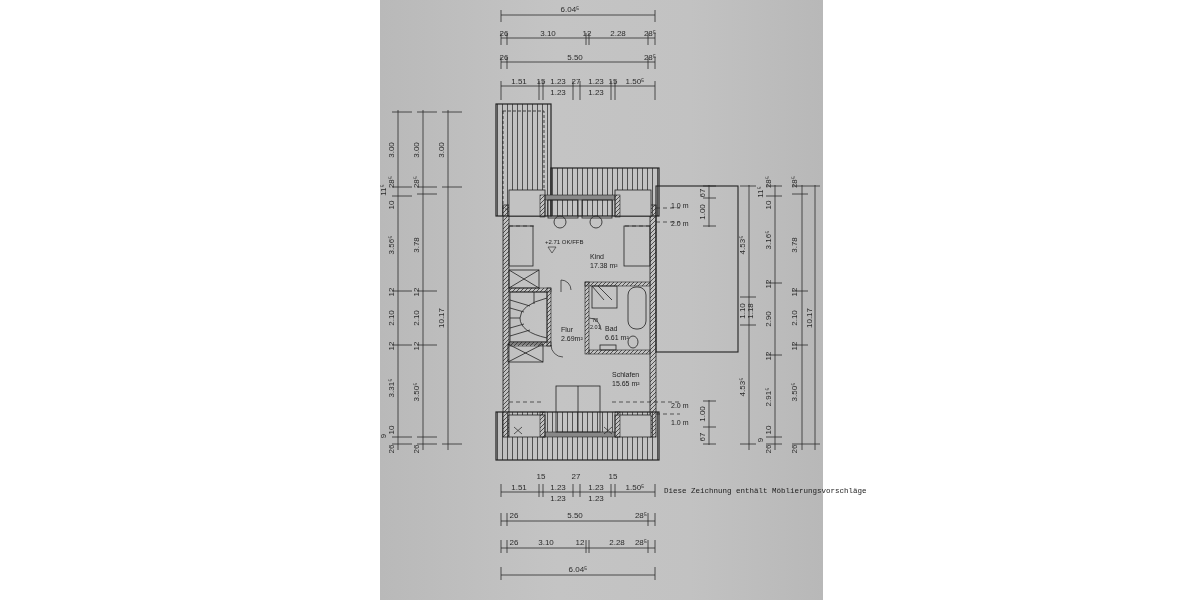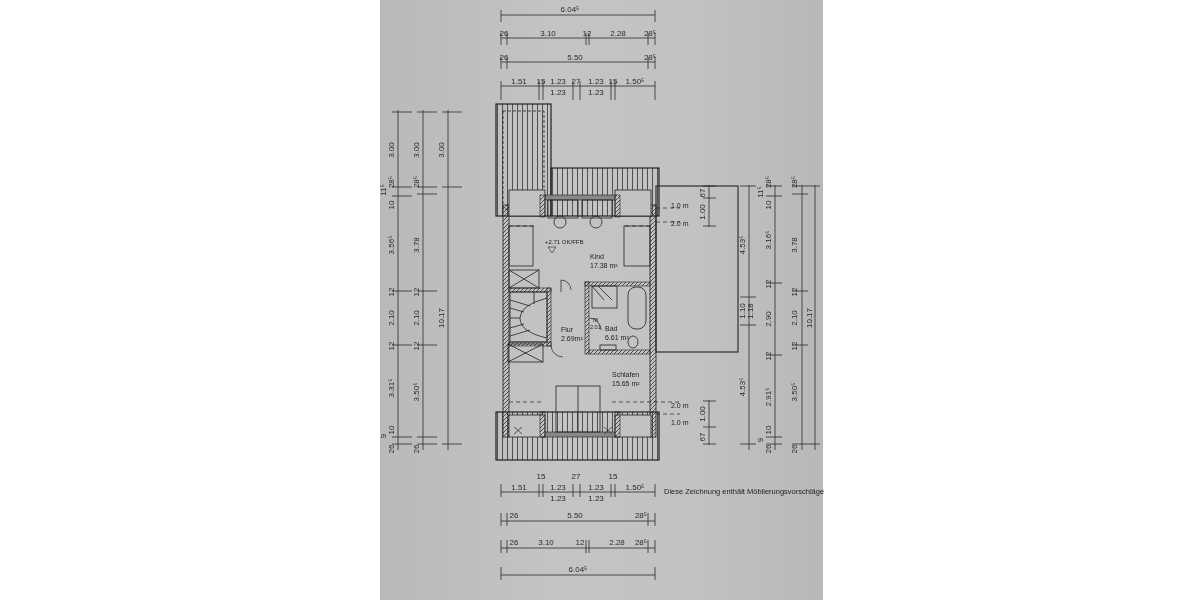--- a/index.html
+++ b/index.html
@@ -1,21 +1,21 @@
 <!DOCTYPE html>
 <html><head>
 <meta charset="utf-8">
 <style>
   html,body{margin:0;padding:0;}
   body{width:1200px;height:600px;background:#ffffff;position:relative;overflow:hidden;font-family:"Liberation Sans",sans-serif;}
   #paper{position:absolute;left:380px;top:0;width:443px;height:600px;background:linear-gradient(90deg,#b9b9b9 0%,#c4c4c4 40%,#c2c2c2 70%,#b8b8b8 100%);}
   #plan{position:absolute;left:0;top:0;}
   .dim{font-family:"Liberation Sans",sans-serif;font-size:8px;fill:#2b2b2b;}
   .lbl{font-family:"Liberation Sans",sans-serif;font-size:7px;fill:#222;}
-  #note{position:absolute;left:664px;top:487px;font-size:7.5px;color:#222;white-space:nowrap;}
+  #note{position:absolute;left:664px;top:487px;font-size:7.5px;color:#222;white-space:nowrap;font-family:Liberation Mono, monospace;}
 </style>
 </head>
 <body>
 
 <div id="paper"></div>
 
 <svg id="plan" width="1200" height="600" viewBox="0 0 1200 600">
   <defs>
     <pattern id="hatch" width="4" height="4" patternUnits="userSpaceOnUse">
       <path d="M0,4 L4,0" stroke="#333" stroke-width="0.8"></path>

